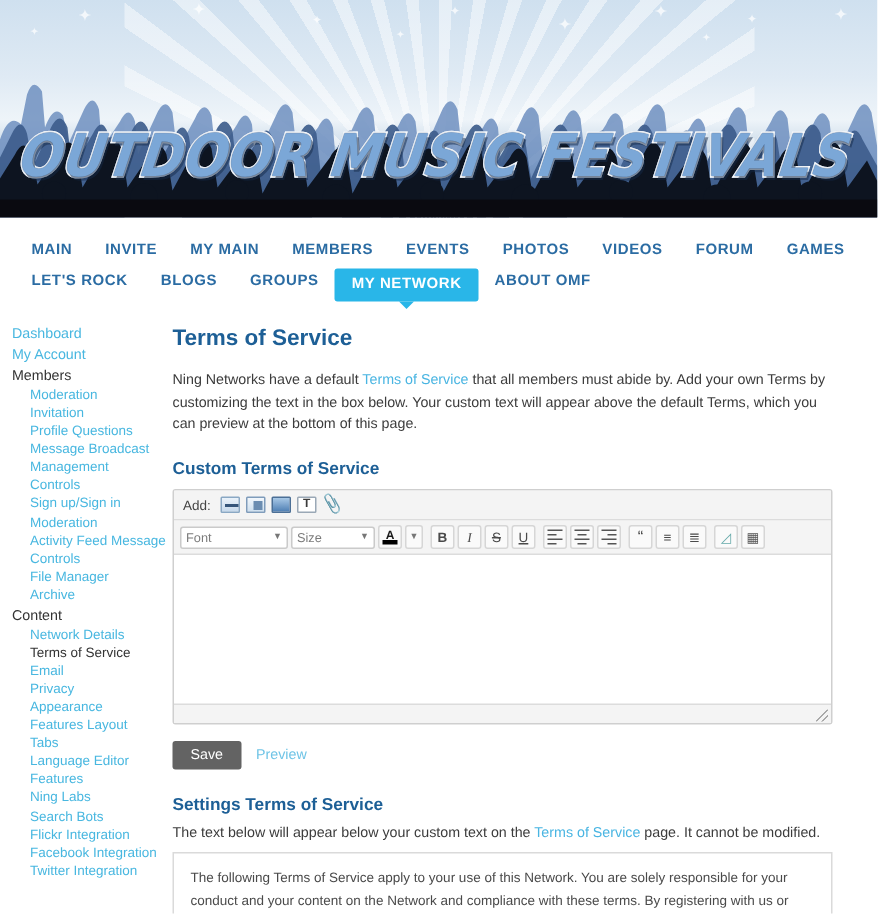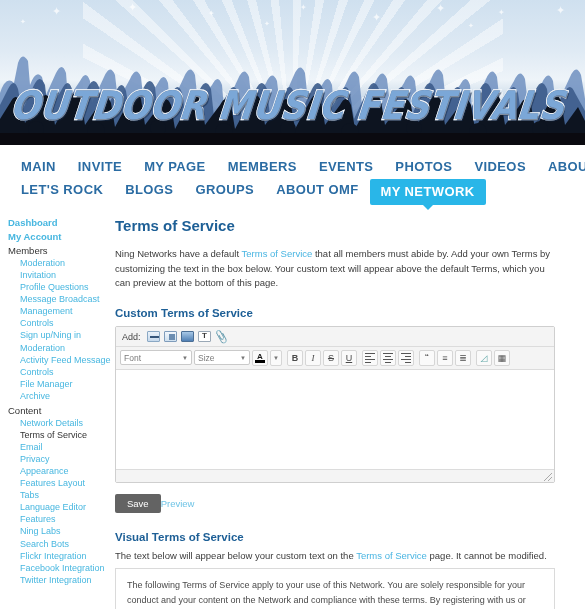--- a/index.html
+++ b/index.html
@@ -55,21 +55,21 @@
     padding: 8px 0 0 0;
     border-bottom: 1px solid #ffffff;
   }
   .navrow {
     display: flex; align-items: center;
     padding: 0 10px; gap: 0;
     height: 26px;
   }
   .navrow.second { height: 27px; align-items: flex-start; }
   .navlink {
-    font-size: 13px; font-weight: bold;
+    font-size: 10px; font-weight: bold;
     color: #2b6ca3; letter-spacing: .4px;
     padding: 3px 11px;
     text-decoration: none; white-space: nowrap;
     cursor: pointer;
   }
   .navlink.active {
     position: relative;
     background: #29b6e8; color: #ffffff;
     padding: 5px 11px 6px 11px;
     border-radius: 2px;
@@ -85,21 +85,21 @@
   
   .page { display: flex; width: 585px; }
   .sidebar { width: 115px; padding: 8px 0 0 8px; flex: 0 0 115px; }
   .content { flex: 1; padding: 8px 30px 0 0; }
 
   .side-group { font-size: 9.5px; color: #444; margin-bottom: 1px; }
   .side-head {
     display: block; color: #333; font-size: 9.5px;
     padding: 1.5px 0; text-decoration: none; cursor: pointer;
   }
-  .side-head.link { color: #48b7e0; font-weight: bold; }
+  .side-head.link { color: #48b7e0; }
   .side-sub { padding-left: 12px; }
   .side-item {
     display: block; color: #48b7e0; font-size: 9px;
     padding: 1px 0; text-decoration: none; cursor: pointer;
   }
   .side-item.current { color: #333; font-weight: normal; }
 
   
   h1.page-title {
     font-size: 15px; color: #1d5f96; font-weight: bold;
@@ -154,21 +154,21 @@
     font-size: 9px; padding: 2px 7px 3px 7px;
     color: #8c8c8c; border: 1px solid transparent;
     border-radius: 2px; cursor: pointer; white-space: nowrap;
   }
   .mode-tab.active {
     background: #ffffff; color: #2f2f2f; font-weight: bold;
     border-color: #c2c2c2;
   }
 
   .fmtbar {
-    display: flex; align-items: flex-start; gap: 2px;
+    display: flex; align-items: center; gap: 2px;
     padding: 3px 4px; background: #f4f4f4;
     border-bottom: 1px solid #dcdcdc;
   }
   .fsel {
     display: flex; align-items: center; justify-content: space-between;
     background: #ffffff; border: 1px solid #cacaca; border-radius: 2px;
     height: 15px; font-size: 8.5px; color: #7b7b7b;
     padding: 0 3px; cursor: pointer;
   }
   .fsel.font { width: 72px; }
@@ -203,21 +203,21 @@
   }
   .resizer {
     position: absolute; right: 2px; bottom: 1px;
     width: 8px; height: 8px;
     background:
       linear-gradient(135deg, transparent 45%, #a9a9a9 45%, #a9a9a9 55%, transparent 55%),
       linear-gradient(135deg, transparent 70%, #a9a9a9 70%, #a9a9a9 80%, transparent 80%);
     cursor: nwse-resize;
   }
 
-  .actions { display: flex; align-items: center; gap: 0; margin: 11px 0 18px 0; }
+  .actions { display: flex; align-items: center; gap: 10px; margin: 11px 0 18px 0; }
   .btn-save {
     background: #636363; color: #ffffff; font-size: 9.5px;
     border: none; border-radius: 2px;
     padding: 4px 12px; cursor: pointer;
     font-family: "Liberation Sans", sans-serif;
   }
   .btn-preview { font-size: 9.5px; color: #6fc4e6; cursor: pointer; }
 
   p.sub { font-size: 9.5px; color: #3c3c3c; margin: 0 0 7px 0; }
   .tos-box {
@@ -272,54 +272,54 @@
     <rect x="0" y="100" width="585" height="12" fill="#0a0a10"></rect>
   </svg>
 
   <div class="banner-title">OUTDOOR MUSIC FESTIVALS</div>
 </div>
 
 <div class="navbar">
   <div class="navrow">
     <a class="navlink">MAIN</a>
     <a class="navlink">INVITE</a>
-    <a class="navlink">MY PAGE</a>
+    <a class="navlink">MY MAIN</a>
     <a class="navlink">MEMBERS</a>
     <a class="navlink">EVENTS</a>
     <a class="navlink">PHOTOS</a>
     <a class="navlink">VIDEOS</a>
-    <a class="navlink">ABOUT</a>
+    <a class="navlink">FORUM</a>
     <a class="navlink">GAMES</a>
 
   </div>
   <div class="navrow second">
     <a class="navlink">LET'S ROCK</a>
     <a class="navlink">BLOGS</a>
     <a class="navlink">GROUPS</a>
+    <a class="navlink active">MY NETWORK</a>
     <a class="navlink">ABOUT OMF</a>
-    <a class="navlink active">MY NETWORK</a>
   </div>
 </div>
 
 <div class="page">
 
   <div class="sidebar">
     <a class="side-head link">Dashboard</a>
     <a class="side-head link">My Account</a>
 
     <div class="side-group">
       <div class="side-head">Members</div>
       <div class="side-sub">
         <a class="side-item">Moderation</a>
         <a class="side-item">Invitation</a>
         <a class="side-item">Profile Questions</a>
         <a class="side-item">Message Broadcast</a>
         <a class="side-item">Management</a>
         <a class="side-item">Controls</a>
-        <a class="side-item">Sign up/Ning in</a>
+        <a class="side-item">Sign up/Sign in</a>
       </div>
     </div>
 
     <div class="side-group">
       <div class="side-sub">
         <a class="side-item">Moderation</a>
         <a class="side-item">Activity Feed Message</a>
         <a class="side-item">Controls</a>
         <a class="side-item">File Manager</a>
         <a class="side-item">Archive</a>
@@ -448,21 +448,21 @@
       <div class="editfoot">
         <span class="resizer"></span>
       </div>
     </div>
 
     <div class="actions">
       <button class="btn-save">Save</button>
       <span class="btn-preview">Preview</span>
     </div>
 
-    <h2 class="sec-title">Visual Terms of Service</h2>
+    <h2 class="sec-title">Settings Terms of Service</h2>
     <p class="sub">
       <span>The text below will appear below your custom text on the </span><a class="inline">Terms of Service</a><span> page. It cannot be modified.</span>
     </p>
 
     <div class="tos-box">
       <p>The following Terms of Service apply to your use of this Network. You are solely responsible for your conduct and your content on the Network and compliance with these terms. By registering with us or using or browsing this Network, you acknowledge that you have read, understood, and agree to be bound by these terms. This Network is not directed to children younger than 13 and is offered only to users 21 years of age or older. Any person who provides their personal information through this Network represents that they are 21 years of age or older.</p>
 
     </div>
   </div>
 </div>

